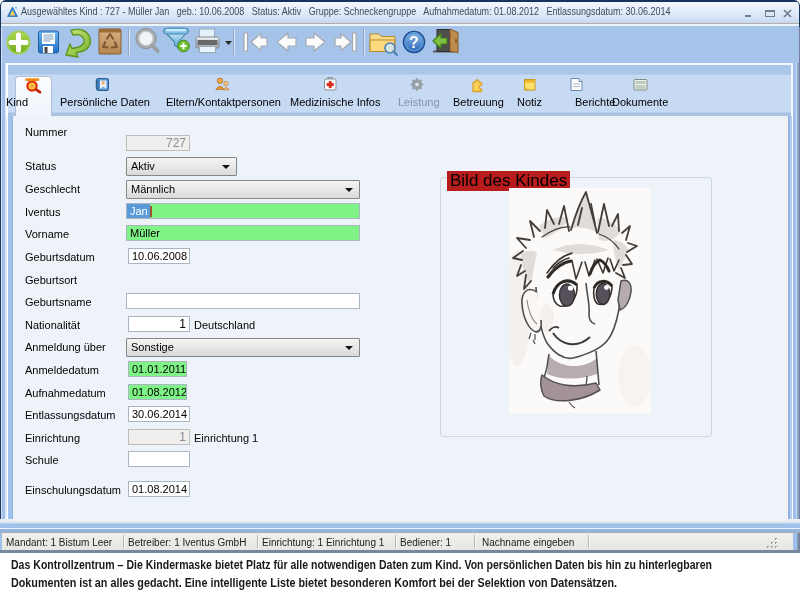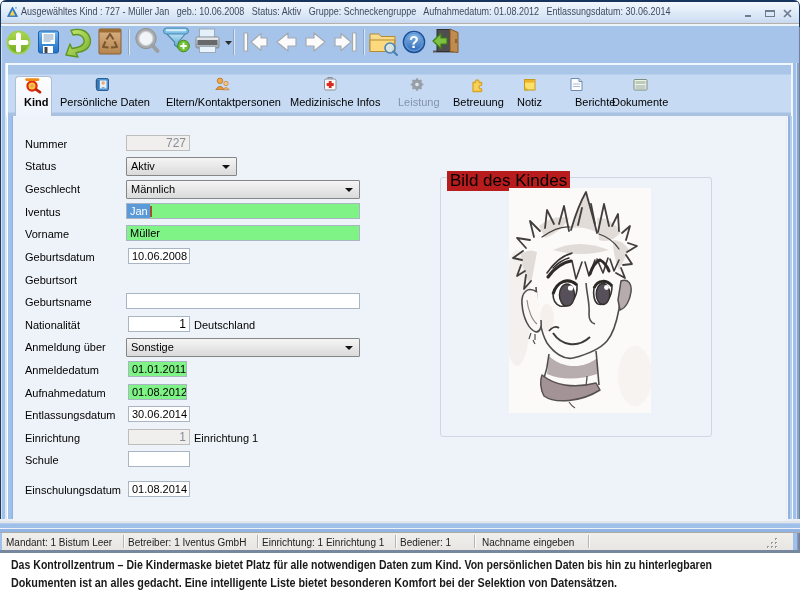--- a/index.html
+++ b/index.html
@@ -220,33 +220,33 @@
 
     <path d="M571 2.5 h8 l3 3 v9 h-11 z" fill="#fdfdfd" stroke="#6d8cb4"></path>
     <path d="M579 2.5 v3 h3" fill="#cfe0f2" stroke="#6d8cb4"></path>
     <path d="M573 8 h7 M573 10.5 h7" stroke="#9db4cf" stroke-width="0.9"></path>
 
     <rect x="634" y="3.5" width="13" height="10.5" rx="1" fill="#eef2ee" stroke="#7f8e80"></rect>
     <rect x="635.5" y="5" width="10" height="3" fill="#b9ccb4"></rect>
     <path d="M635.5 10 h10 M635.5 12 h10" stroke="#9aa89a" stroke-width="1"></path>
   </svg>
   <div class="abs" id="whiteline"></div>
-  <div class="abs tabtxt" style="left:24px;font-weight:bold">Kind</div>
+  <div class="abs tabtxt" style="left:6px;font-weight:normal">Kind</div>
   <div class="abs tabtxt" style="left:60px">Persönliche Daten</div>
   <div class="abs tabtxt" style="left:166px">Eltern/Kontaktpersonen</div>
   <div class="abs tabtxt" style="left:290px">Medizinische Infos</div>
   <div class="abs tabtxt tabgray" style="left:398px">Leistung</div>
   <div class="abs tabtxt" style="left:453px">Betreuung</div>
   <div class="abs tabtxt" style="left:517px">Notiz</div>
   <div class="abs tabtxt" style="left:575px">Berichte</div>
   <div class="abs tabtxt" style="left:612px">Dokumente</div>
 
   <div class="abs" id="panel"></div>
 
-  <div class="abs lbl" style="left:25px;top:138px">Nummer</div>
+  <div class="abs lbl" style="left:25px;top:126px">Nummer</div>
   <div class="abs inp dis rt" style="left:126px;top:135px;width:64px;font-size:12px;line-height:14px">727</div>
 
   <div class="abs lbl" style="left:25px;top:160px">Status</div>
   <div class="abs cmb" style="left:126px;top:157px;width:111px">Aktiv<span class="arr"></span></div>
 
   <div class="abs lbl" style="left:25px;top:183px">Geschlecht</div>
   <div class="abs cmb" style="left:126px;top:180px;width:234px">Männlich<span class="arr"></span></div>
 
   <div class="abs lbl" style="left:25px;top:206px">Iventus</div>
   <div class="abs inp grn" style="left:126px;top:203px;width:234px"><span style="background:#5a9ad8;color:#fff;margin-left:-3px;padding:1px 2px 1px 3px">Jan</span><span style="display:inline-block;width:2px;height:11px;background:#a0522d;vertical-align:-2px"></span></div>

